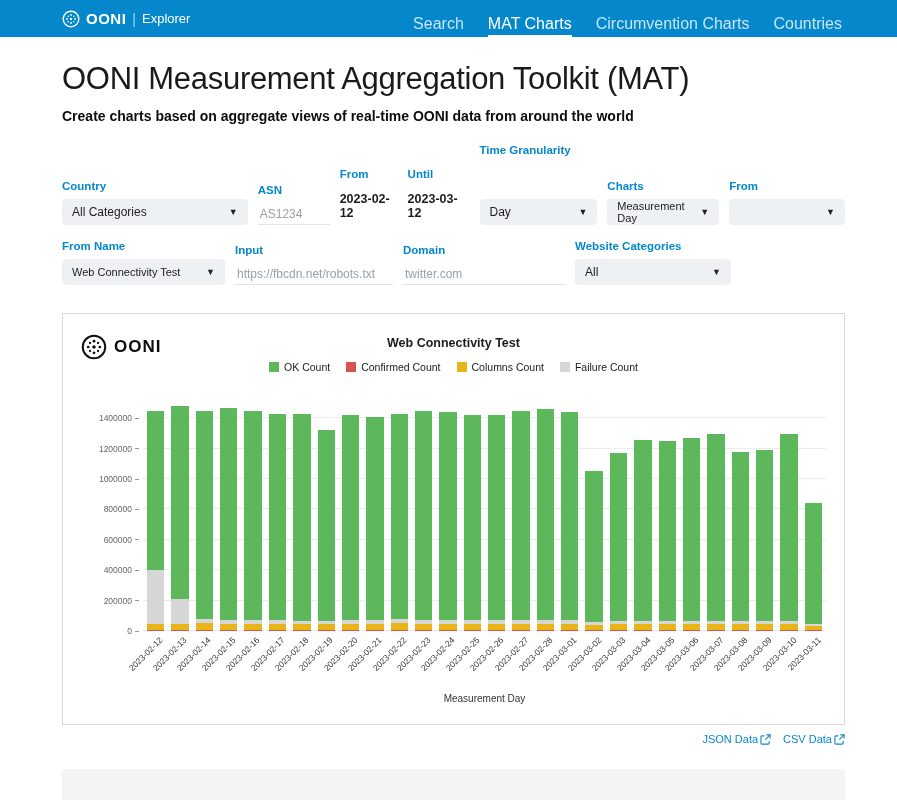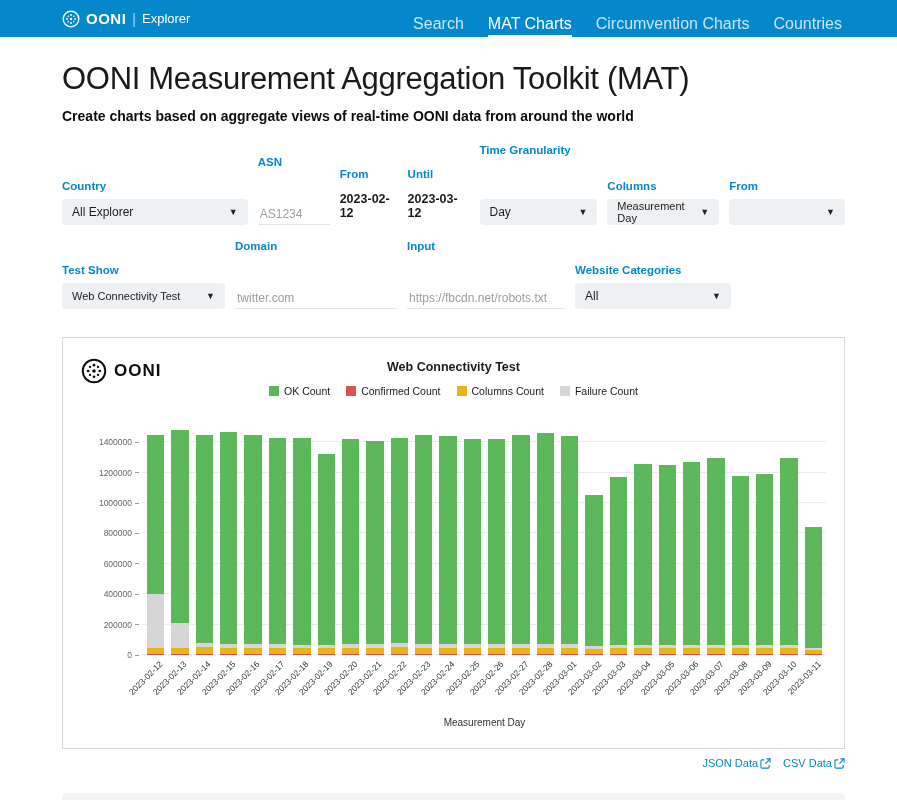--- a/index.html
+++ b/index.html
@@ -46,21 +46,21 @@
   .field-label { color: #0588cb; font-size: 11.5px; font-weight: 600; }
   .select {
     background: #eef1f3; border-radius: 4px; height: 26px;
     display: flex; align-items: center; justify-content: space-between;
     padding: 0 10px; font-size: 12px; color: #1c1c1c; cursor: pointer;
   }
   .caret { font-size: 9px; color: #222; margin-left: 8px; }
   .text-input {
     border: none; border-bottom: 1px solid #e3e3e3; background: transparent;
     font-size: 12px; color: #444; padding: 4px 2px; height: 22px;
-    outline: none; font-family: inherit; width: 100%; margin-top: 28px;
+    outline: none; font-family: inherit; width: 100%;
   }
   .text-input::placeholder { color: #9aa0a6; opacity: 1; }
   .date-value { font-size: 12.5px; font-weight: bold; color: #1c1c1c; padding: 5px 0; cursor: pointer; }
 
   .show-chart-btn {
     background: #0588cb; color: #fff; border: none; border-radius: 15px;
     padding: 8px 22px; font-size: 12.5px; font-weight: 500;
     margin-top: 12px; cursor: pointer; font-family: inherit;
   }
 
@@ -141,21 +141,21 @@
 <main class="content">
 
   <h1 class="page-title">OONI Measurement Aggregation Toolkit (MAT)</h1>
   <p class="subtitle">Create charts based on aggregate views of real-time OONI data from around the world</p>
 
   
   <div class="form-row">
     <div class="field" style="width:186px;">
       <span class="field-label">Country</span>
       <div class="select">
-        <span>All Explorer</span>
+        <span>All Categories</span>
         <span class="caret">▼</span>
       </div>
     </div>
     <div class="field" style="width:72px;">
       <span class="field-label">ASN</span>
       <input class="text-input" placeholder="AS1234" style="">
     </div>
     <div class="field" style="width:58px;">
       <span class="field-label">From</span>
       <span class="date-value">2023-02-12</span>
@@ -165,51 +165,51 @@
       <span class="date-value">2023-03-12</span>
     </div>
     <div class="field" style="width:118px;gap:43px;">
       <span class="field-label">Time Granularity</span>
       <div class="select">
         <span>Day</span>
         <span class="caret">▼</span>
       </div>
     </div>
     <div class="field" style="width:112px;">
-      <span class="field-label">Columns</span>
+      <span class="field-label">Charts</span>
       <div class="select">
         <span style="font-size:11px;">Measurement Day</span>
         <span class="caret">▼</span>
       </div>
     </div>
     <div class="field" style="width:116px;">
       <span class="field-label">From</span>
       <div class="select">
         <span></span>
         <span class="caret">▼</span>
       </div>
     </div>
   </div>
 
   
   <div class="form-row">
     <div class="field" style="width:163px;">
-      <span class="field-label">Test Show</span>
+      <span class="field-label">From Name</span>
       <div class="select">
         <span style="font-size:11px;">Web Connectivity Test</span>
         <span class="caret">▼</span>
       </div>
     </div>
+    <div class="field" style="width:158px;">
+      <span class="field-label">Input</span>
+      <input class="text-input" placeholder="https://fbcdn.net/robots.txt" style="">
+    </div>
     <div class="field" style="width:162px;">
       <span class="field-label">Domain</span>
       <input class="text-input" placeholder="twitter.com" style="">
-    </div>
-    <div class="field" style="width:158px;">
-      <span class="field-label">Input</span>
-      <input class="text-input" placeholder="https://fbcdn.net/robots.txt" style="">
     </div>
     <div class="field" style="width:156px;">
       <span class="field-label">Website Categories</span>
       <div class="select">
         <span>All</span>
         <span class="caret">▼</span>
       </div>
     </div>
   </div>
 

